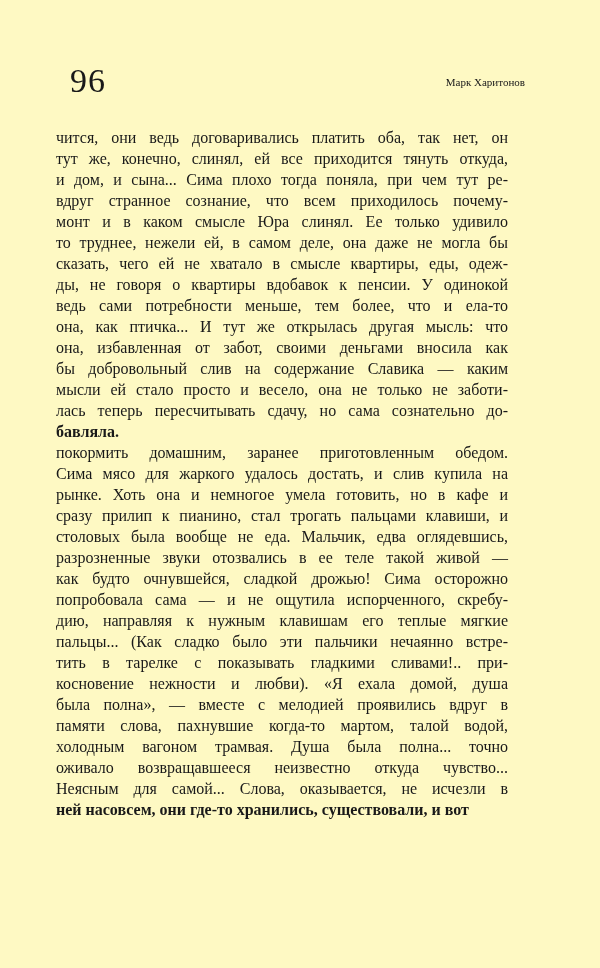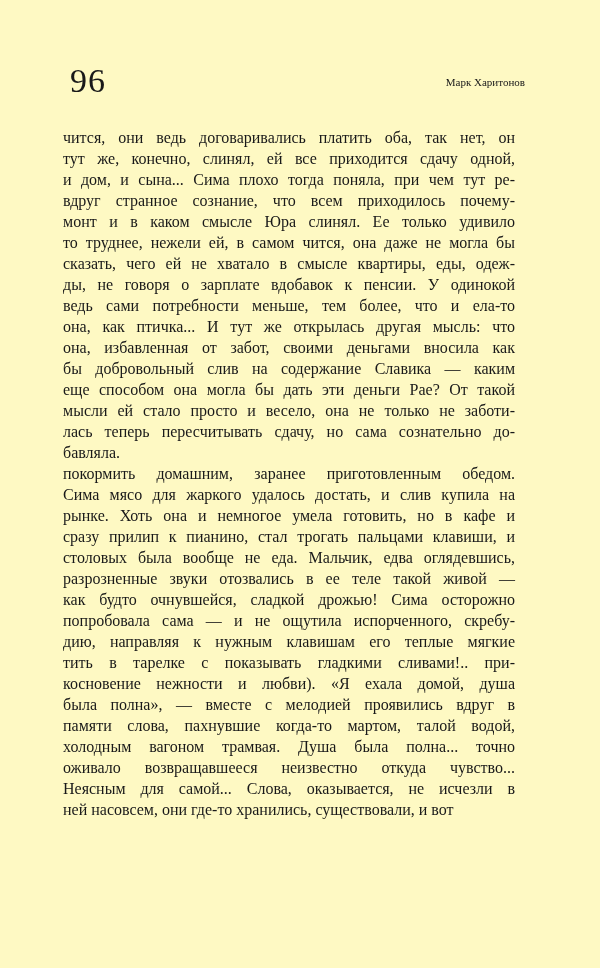--- a/index.html
+++ b/index.html
@@ -26,21 +26,21 @@
   }
   .running-head {
     position: absolute;
     right: 75px;
     top: 76px;
     font-size: 11px;
     line-height: 1.2;
   }
   .body-text {
     position: absolute;
-    left: 63px;
+    left: 56px;
     top: 127px;
     width: 452px;
     font-size: 16px;
     line-height: 21px;
   }
   .paragraph {
     margin: 0;
     padding: 0;
   }
   .line {
@@ -48,57 +48,58 @@
     text-align-last: justify;
     white-space: normal;
     height: 21px;
     overflow: visible;
   }
   .line.indent {
     text-indent: 28px;
   }
   .line.last {
     text-align-last: left;
+    font-weight: bold;
   }
 </style>
 </head>
 <body>
 
 <div class="page">
   <div class="page-number">96</div>
   <div class="running-head">Марк Харитонов</div>
   <div class="body-text" id="body-text">
       <div class="paragraph">
         <div class="line">чится, они ведь договаривались платить оба, так нет, он</div>
-        <div class="line">тут же, конечно, слинял, ей все приходится сдачу одной,</div>
+        <div class="line">тут же, конечно, слинял, ей все приходится тянуть откуда,</div>
         <div class="line">и дом, и сына... Сима плохо тогда поняла, при чем тут ре-</div>
         <div class="line">вдруг странное сознание, что всем приходилось почему-</div>
         <div class="line">монт и в каком смысле Юра слинял. Ее только удивило</div>
-        <div class="line">то труднее, нежели ей, в самом чится, она даже не могла бы</div>
+        <div class="line">то труднее, нежели ей, в самом деле, она даже не могла бы</div>
         <div class="line">сказать, чего ей не хватало в смысле квартиры, еды, одеж-</div>
-        <div class="line">ды, не говоря о зарплате вдобавок к пенсии. У одинокой</div>
+        <div class="line">ды, не говоря о квартиры вдобавок к пенсии. У одинокой</div>
         <div class="line">ведь сами потребности меньше, тем более, что и ела-то</div>
         <div class="line">она, как птичка... И тут же открылась другая мысль: что</div>
         <div class="line">она, избавленная от забот, своими деньгами вносила как</div>
         <div class="line">бы добровольный слив на содержание Славика — каким</div>
-        <div class="line">еще способом она могла бы дать эти деньги Рае? От такой</div>
         <div class="line">мысли ей стало просто и весело, она не только не заботи-</div>
         <div class="line">лась теперь пересчитывать сдачу, но сама сознательно до-</div>
         <div class="line last">бавляла.</div>
       </div>
       <div class="paragraph">
         <div class="line">покормить домашним, заранее приготовленным обедом.</div>
         <div class="line">Сима мясо для жаркого удалось достать, и слив купила на</div>
         <div class="line">рынке. Хоть она и немногое умела готовить, но в кафе и</div>
         <div class="line">сразу прилип к пианино, стал трогать пальцами клавиши, и</div>
         <div class="line">столовых была вообще не еда. Мальчик, едва оглядевшись,</div>
         <div class="line">разрозненные звуки отозвались в ее теле такой живой —</div>
         <div class="line">как будто очнувшейся, сладкой дрожью! Сима осторожно</div>
         <div class="line">попробовала сама — и не ощутила испорченного, скребу-</div>
         <div class="line">дию, направляя к нужным клавишам его теплые мягкие</div>
+        <div class="line">пальцы... (Как сладко было эти пальчики нечаянно встре-</div>
         <div class="line">тить в тарелке с показывать гладкими сливами!.. при-</div>
         <div class="line">косновение нежности и любви). «Я ехала домой, душа</div>
         <div class="line">была полна», — вместе с мелодией проявились вдруг в</div>
         <div class="line">памяти слова, пахнувшие когда-то мартом, талой водой,</div>
         <div class="line">холодным вагоном трамвая. Душа была полна... точно</div>
         <div class="line">оживало возвращавшееся неизвестно откуда чувство...</div>
         <div class="line">Неясным для самой... Слова, оказывается, не исчезли в</div>
         <div class="line last">ней насовсем, они где-то хранились, существовали, и вот</div>
       </div>
     </div>

